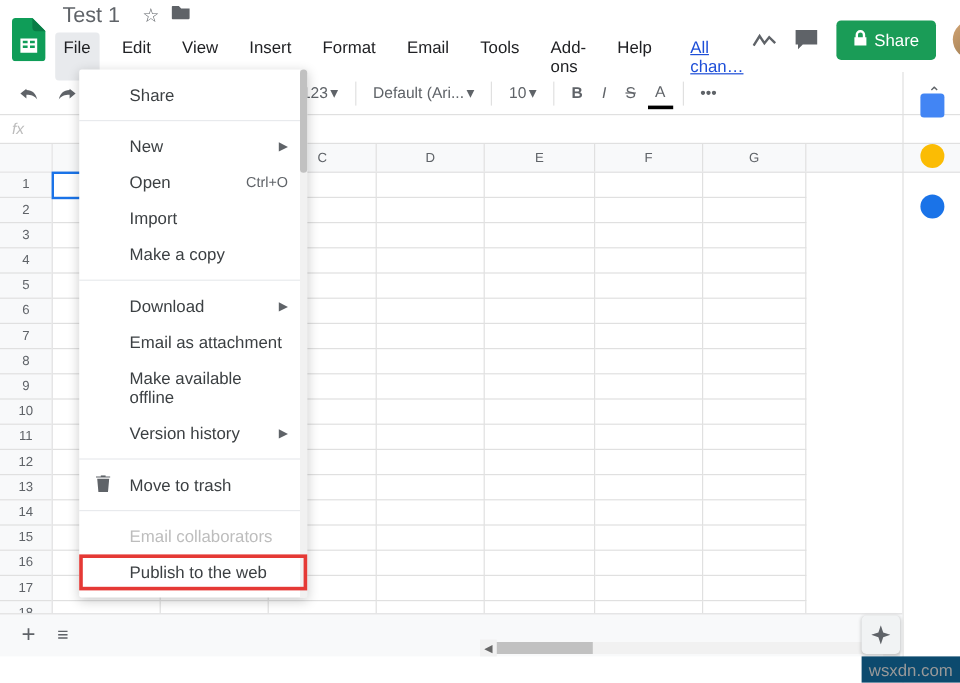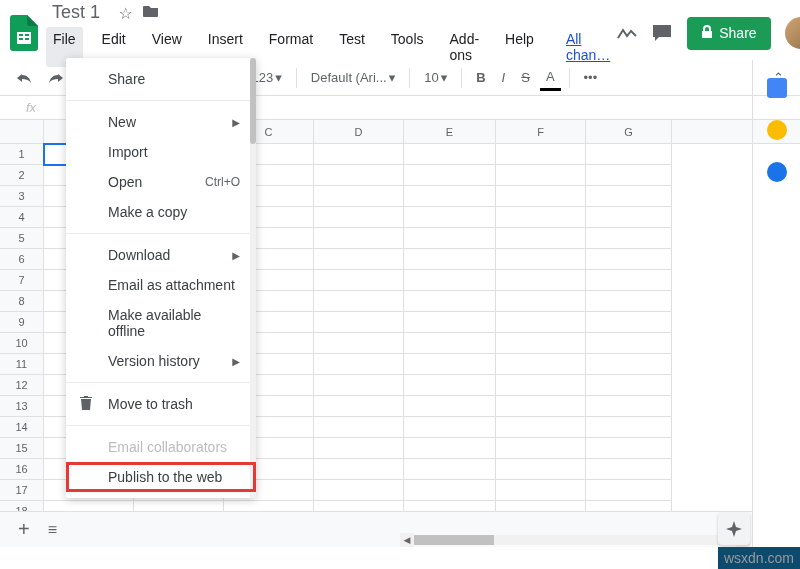--- a/index.html
+++ b/index.html
@@ -14,21 +14,21 @@
 .menubar span.active { background: #e8eaed; }
 .menubar .changes { color: #1d4ed8; text-decoration: underline; margin-left: 6px; }
 .header-right { display: flex; align-items: center; gap: 14px; }
 .share-btn { background: #1a9c57; color: #fff; padding: 8px 14px; border-radius: 4px; font-size: 14px; font-weight: 500; display: flex; align-items: center; gap: 6px; cursor: pointer; }
 .avatar { width: 32px; height: 32px; border-radius: 50%; background: linear-gradient(135deg,#d4a574,#8b6f47); }
 .icon-btn { color: #5f6368; cursor: pointer; display:flex; align-items:center; }
 .toolbar { display: flex; align-items: center; border-bottom: 1px solid #e0e0e0; padding: 4px 10px; height: 36px; gap: 4px; font-size: 13px; color: #5f6368; }
 .toolbar .sep { width: 1px; height: 20px; background: #e0e0e0; margin: 0 4px; }
 .toolbar .item { padding: 4px 6px; cursor: pointer; display: flex; align-items: center; gap: 2px; }
 .toolbar .collapse { margin-left: auto; }
-.fx-bar { display: flex; align-items: center; border-bottom: 1px solid #e0e0e0; height: 24px; padding: 0 26px; font-size: 13px; color: #bdbdbd; font-style: italic; }
+.fx-bar { display: flex; align-items: center; border-bottom: 1px solid #e0e0e0; height: 24px; padding: 0 10px; font-size: 13px; color: #bdbdbd; font-style: italic; }
 .grid-area { display: flex; height: 410px; position: relative; }
 .rownums { width: 44px; border-right: 1px solid #e0e0e0; background: #f8f9fa; }
 .colheads { display: flex; height: 24px; background: #f8f9fa; border-bottom: 1px solid #e0e0e0; }
 .colhead { border-right: 1px solid #e0e0e0; text-align: center; font-size: 11px; color: #5f6368; line-height: 24px; }
 .corner { width: 44px; height: 24px; background: #f8f9fa; border-right: 1px solid #e0e0e0; border-bottom: 1px solid #e0e0e0; }
 .rownum { height: 21px; border-bottom: 1px solid #e0e0e0; text-align: center; font-size: 11px; color: #5f6368; line-height: 21px; }
 .cells { flex: 1; position: relative; }
 .cellrow { display: flex; height: 21px; }
 .cell { border-right: 1px solid #e0e0e0; border-bottom: 1px solid #e0e0e0; }
 .active-cell { outline: 2px solid #1a73e8; outline-offset: -1px; }
@@ -73,21 +73,21 @@
               <path fill="#5f6368" d="M1 2h5l2 2h7v8a1 1 0 01-1 1H1a1 1 0 01-1-1V3a1 1 0 011-1z"></path>
             </svg></span>
       </span>
     </div>
     <div class="menubar">
       <span class="active">File</span>
       <span>Edit</span>
       <span>View</span>
       <span>Insert</span>
       <span>Format</span>
-      <span>Test</span>
+      <span>Email</span>
       <span>Tools</span>
       <span>Add-ons</span>
       <span>Help</span>
       <span class="changes">All chan…</span>
     </div>
   </div>
   <div class="header-right">
     <span class="icon-btn">
         <svg width="20" height="12" viewBox="0 0 20 12">
           <path stroke="#5f6368" stroke-width="2" fill="none" d="M1 11l5-8 4 6 4-5 5 5"></path>
@@ -366,25 +366,25 @@
   <div class="dropdown-scroll"></div>
   <div class="mitem">
       <span>Share</span>
     </div>
   <div class="msep"></div>
   <div class="mitem">
       <span>New</span>
       <span class="arrow">▶</span>
     </div>
   <div class="mitem">
-      <span>Import</span>
-    </div>
-  <div class="mitem">
       <span>Open</span>
       <span class="shortcut">Ctrl+O</span>
+    </div>
+  <div class="mitem">
+      <span>Import</span>
     </div>
   <div class="mitem">
       <span>Make a copy</span>
     </div>
   <div class="msep"></div>
   <div class="mitem">
       <span>Download</span>
       <span class="arrow">▶</span>
     </div>
   <div class="mitem">

